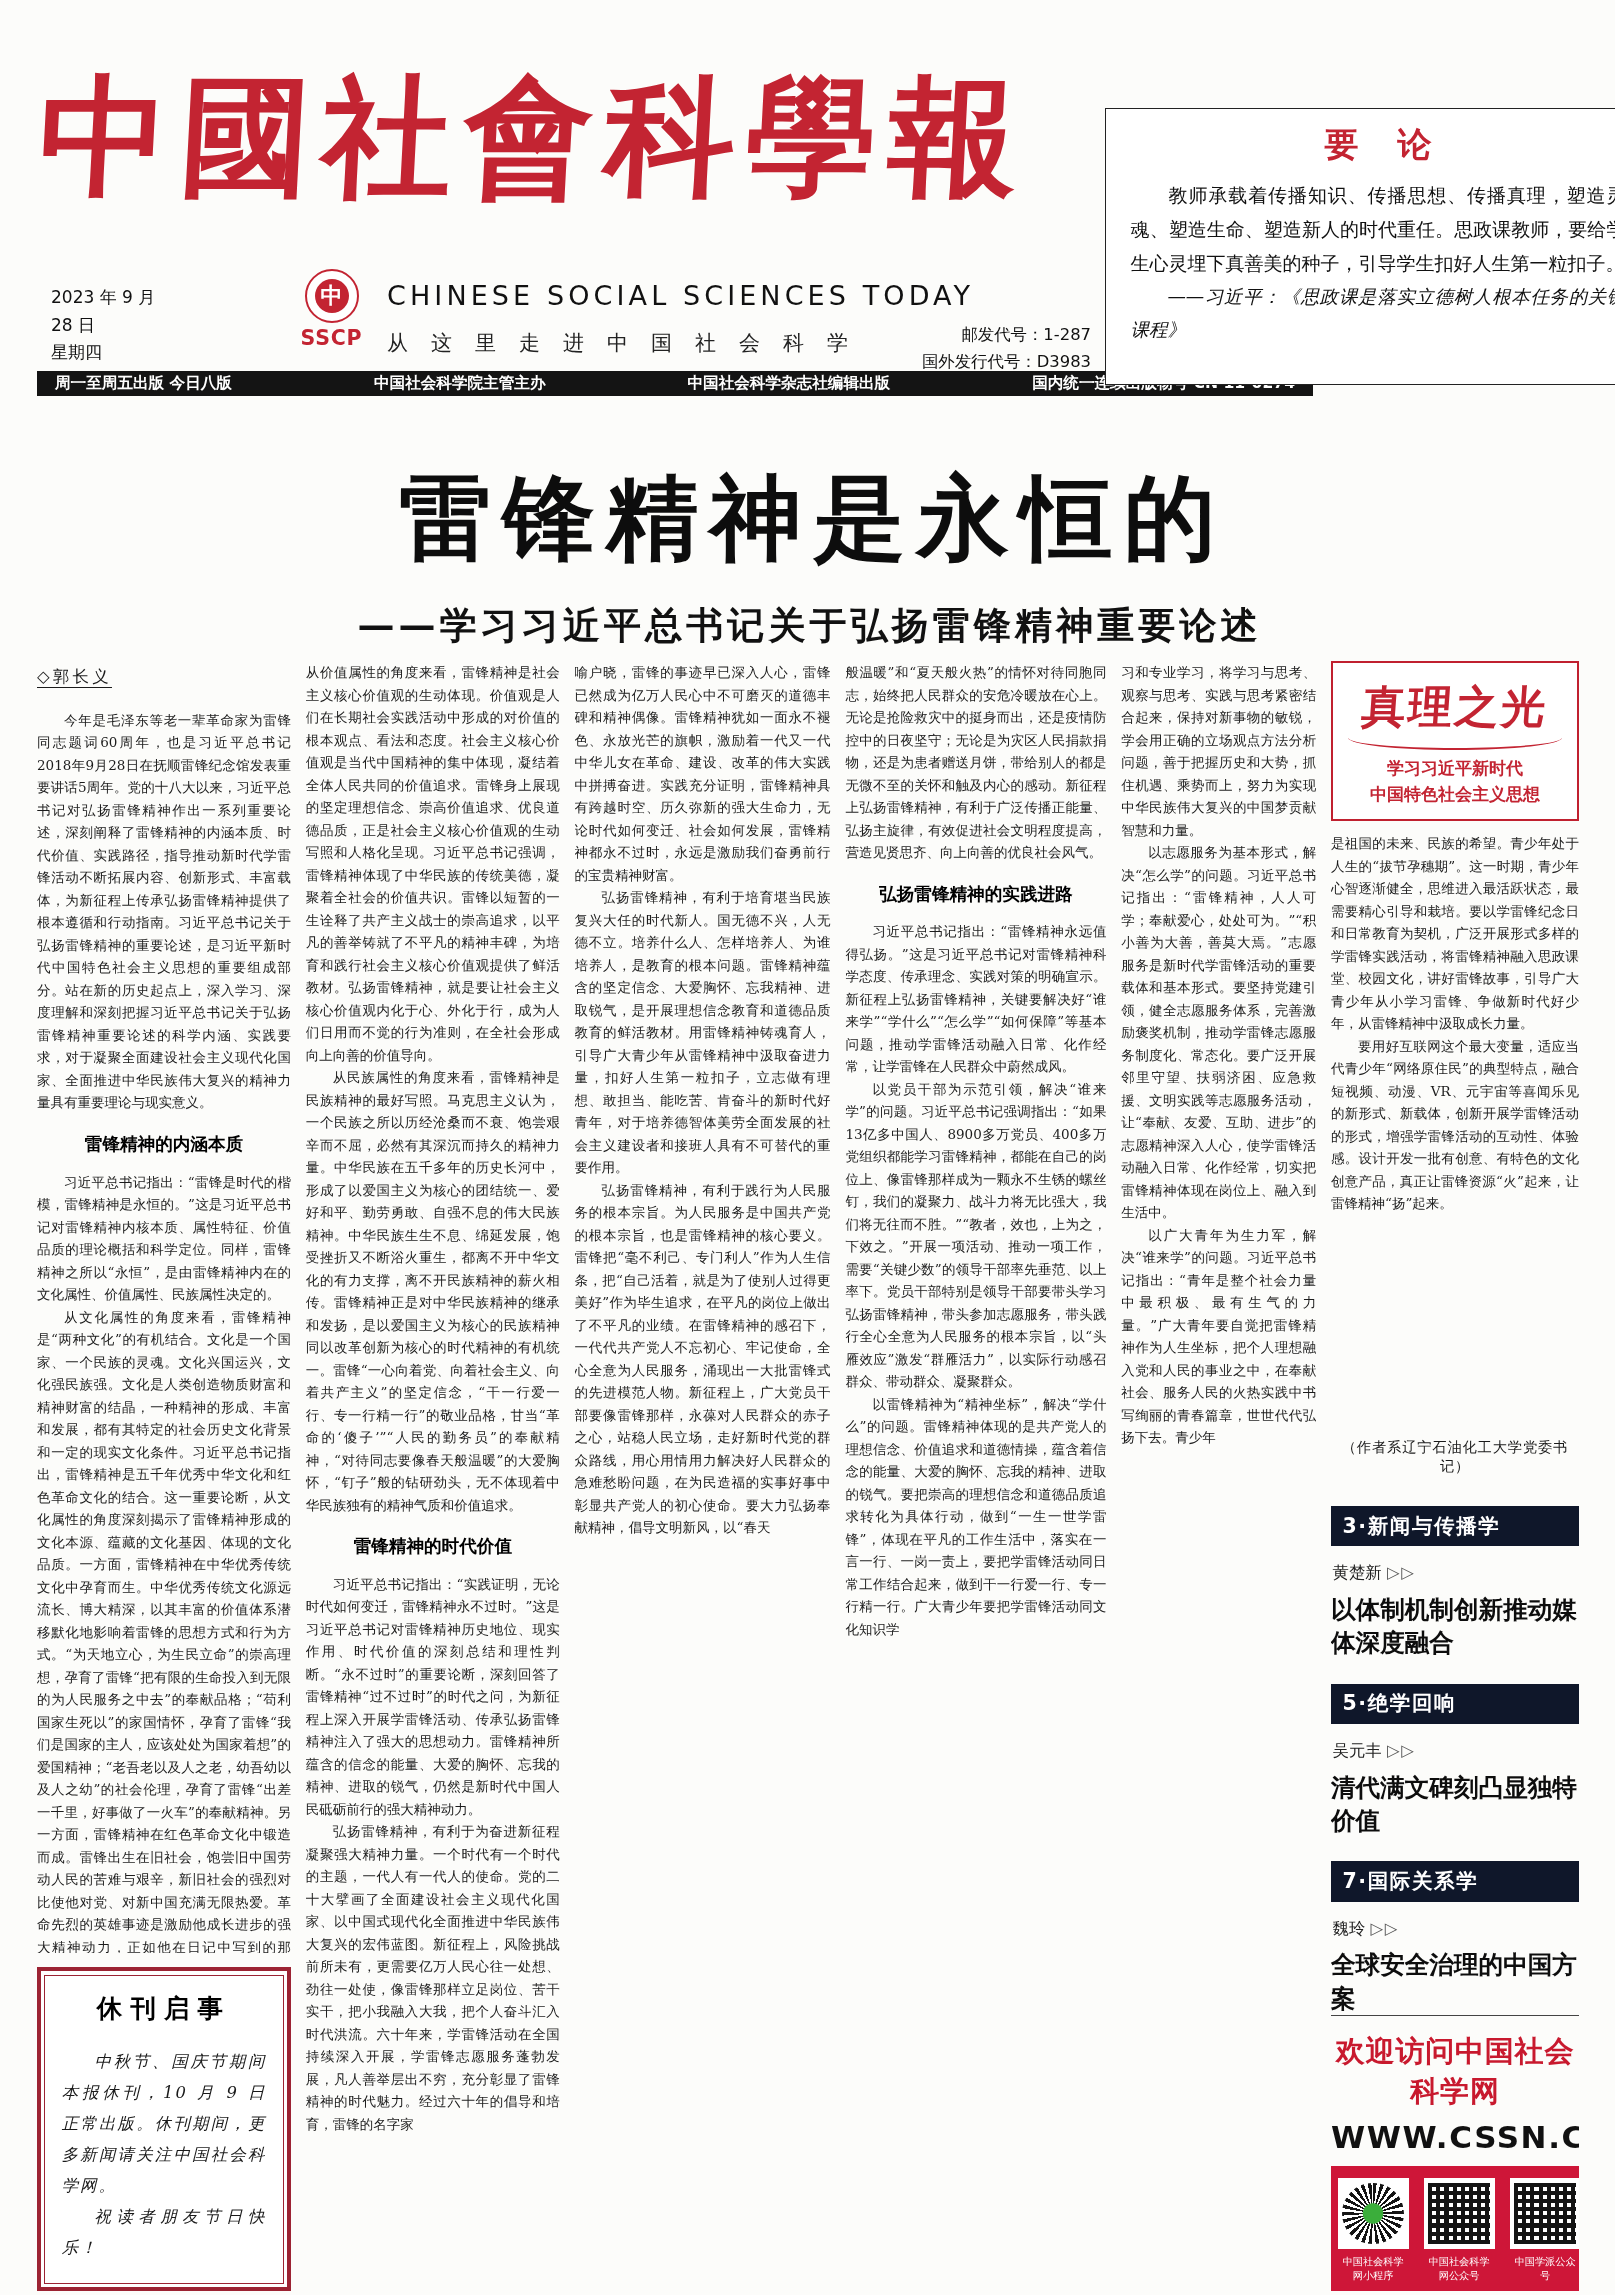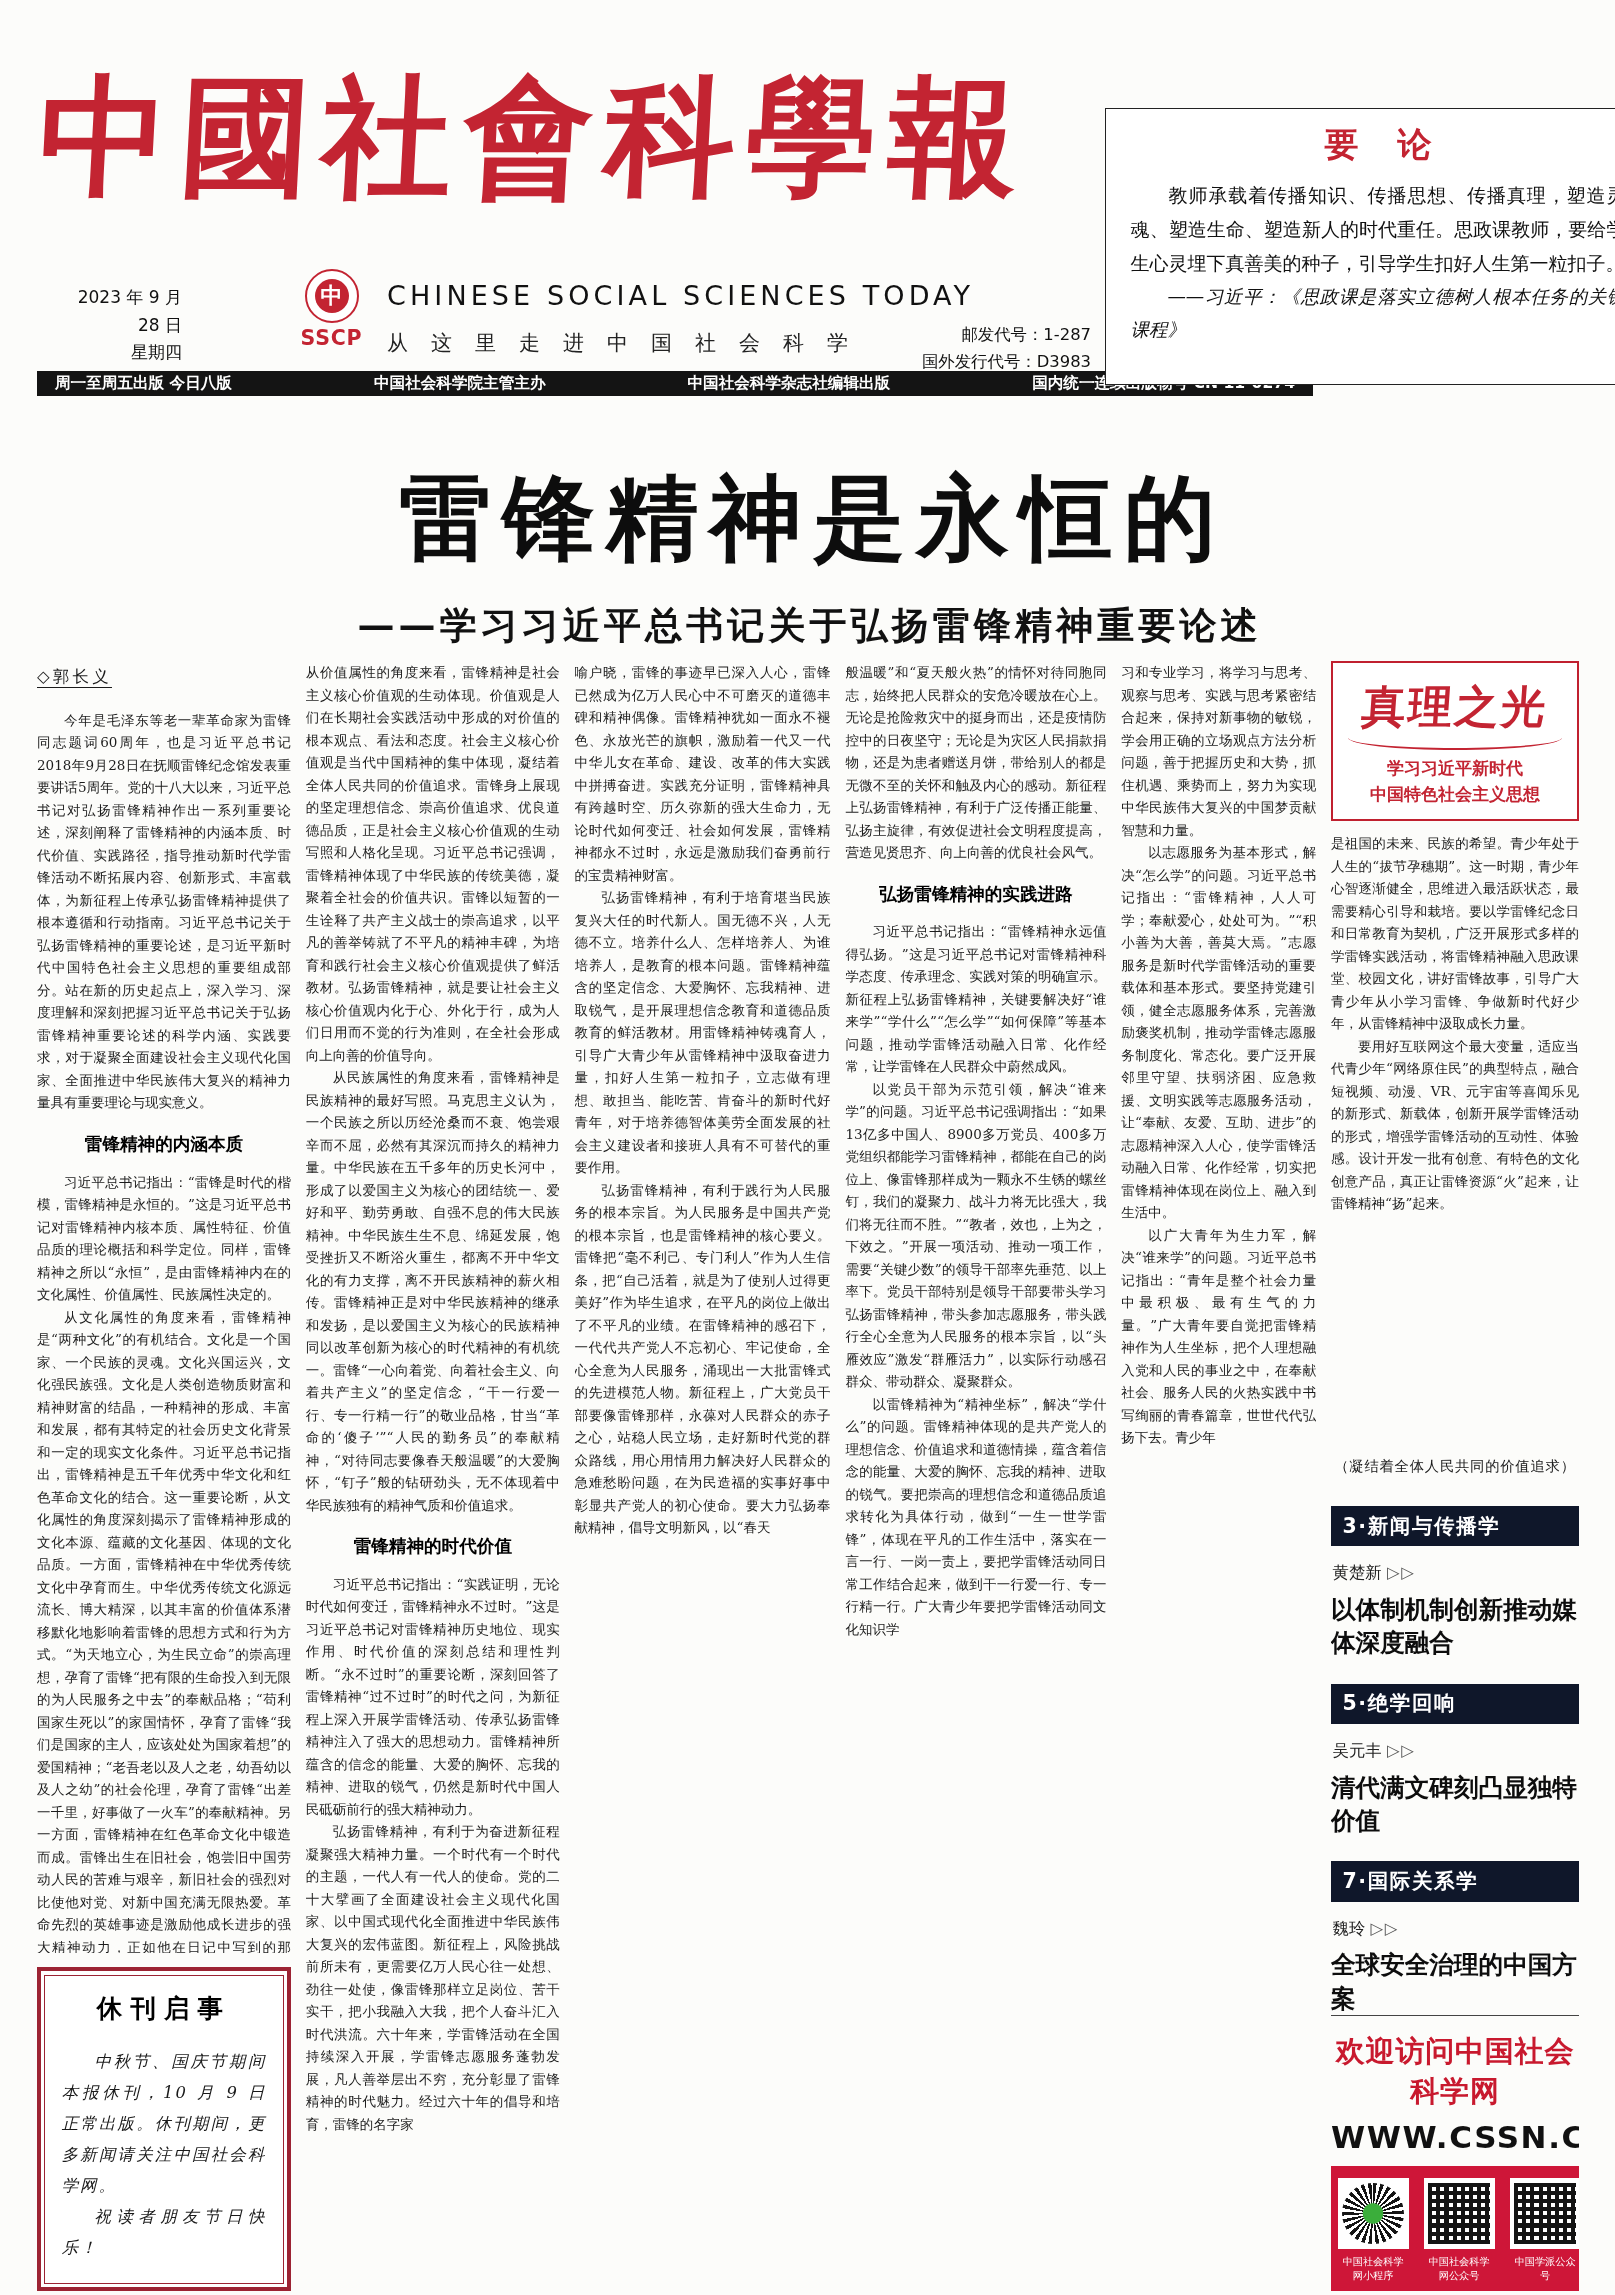--- a/index.html
+++ b/index.html
@@ -11,21 +11,21 @@
   }
   
   .masthead-title{
     position:absolute; left:39px; top:51px; width:1058px;
     font-size:130px; font-weight:900; color:#c32432;
     font-family:"DejaVu Serif","Liberation Serif",serif;
     letter-spacing:11.5px; white-space:nowrap; transform:skewX(-3deg);
   }
   .date-block{
     position:absolute; left:51px; top:284px; width:131px;
-    text-align:right; font-size:17px; line-height:1.62; color:#111;
+    text-align:left; font-size:17px; line-height:1.62; color:#111;
     font-family:"DejaVu Sans","Liberation Sans",sans-serif;
   }
   .logo{ position:absolute; left:289px; top:269px; width:85px; text-align:center; }
   .logo-circle{
     width:54px; height:54px; margin:0 auto; border:2.5px solid #c32432; border-radius:50%;
     display:flex; align-items:center; justify-content:center; background:#fff;
   }
   .logo-inner{
     width:34px; height:34px; background:#c32432; border-radius:50%;
     color:#fff; font-weight:bold; font-size:22px; line-height:34px; text-align:center;
@@ -272,21 +272,21 @@
       <div class="truth-box">
         <div class="truth-title">真理之光</div>
         <div class="truth-arc"></div>
         <div class="truth-line">学习习近平新时代</div>
         <div class="truth-line">中国特色社会主义思想</div>
       </div>
       <div class="c6-flow">
           <p class="para cont">是祖国的未来、民族的希望。青少年处于人生的“拔节孕穗期”。这一时期，青少年心智逐渐健全，思维进入最活跃状态，最需要精心引导和栽培。要以学雷锋纪念日和日常教育为契机，广泛开展形式多样的学雷锋实践活动，将雷锋精神融入思政课堂、校园文化，讲好雷锋故事，引导广大青少年从小学习雷锋、争做新时代好少年，从雷锋精神中汲取成长力量。</p>
           <p class="para">要用好互联网这个最大变量，适应当代青少年“网络原住民”的典型特点，融合短视频、动漫、VR、元宇宙等喜闻乐见的新形式、新载体，创新开展学雷锋活动的形式，增强学雷锋活动的互动性、体验感。设计开发一批有创意、有特色的文化创意产品，真正让雷锋资源“火”起来，让雷锋精神“扬”起来。</p>
         </div>
-      <div class="author-note">（凝结着全体人民共同的价值追求）</div>
+      <div class="author-note">（作者系辽宁石油化工大学党委书记）</div>
 
       <div id="sidebar-articles">
           <div class="side-item">
             <div class="badge">3·新闻与传播学</div>
             <div class="side-author">黄楚新 <span class="arrows">▷▷</span></div>
             <div class="side-title">以体制机制创新推动媒体深度融合</div>
           </div>
           <div class="side-item">
             <div class="badge">5·绝学回响</div>
             <div class="side-author">吴元丰 <span class="arrows">▷▷</span></div>

